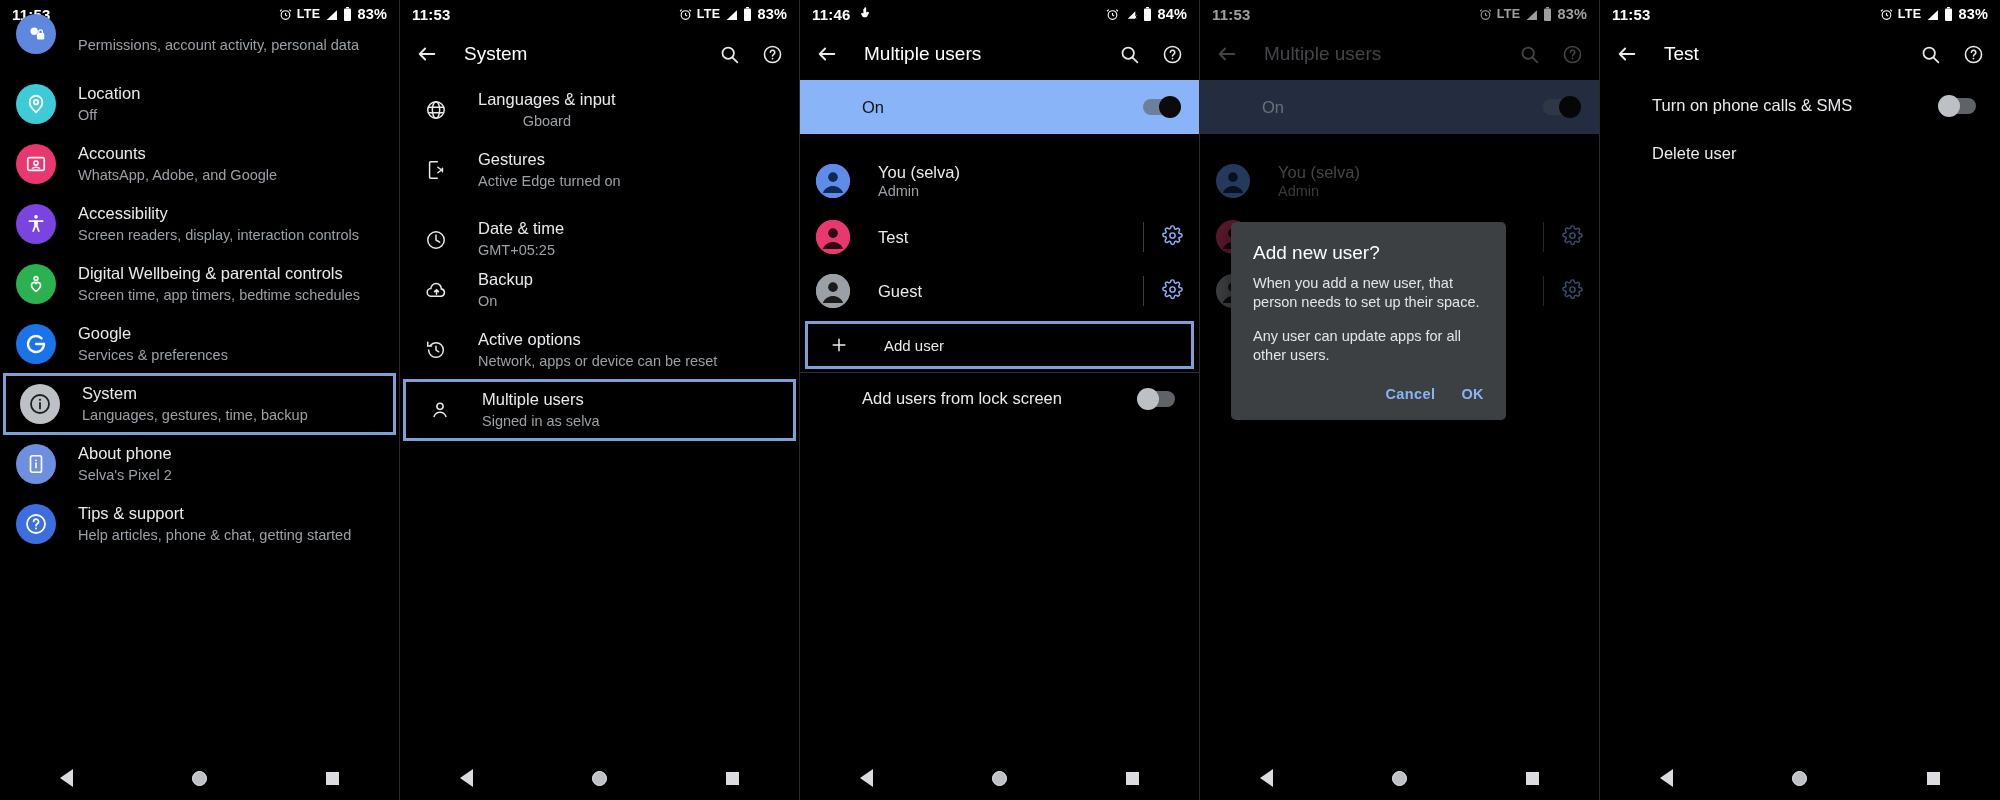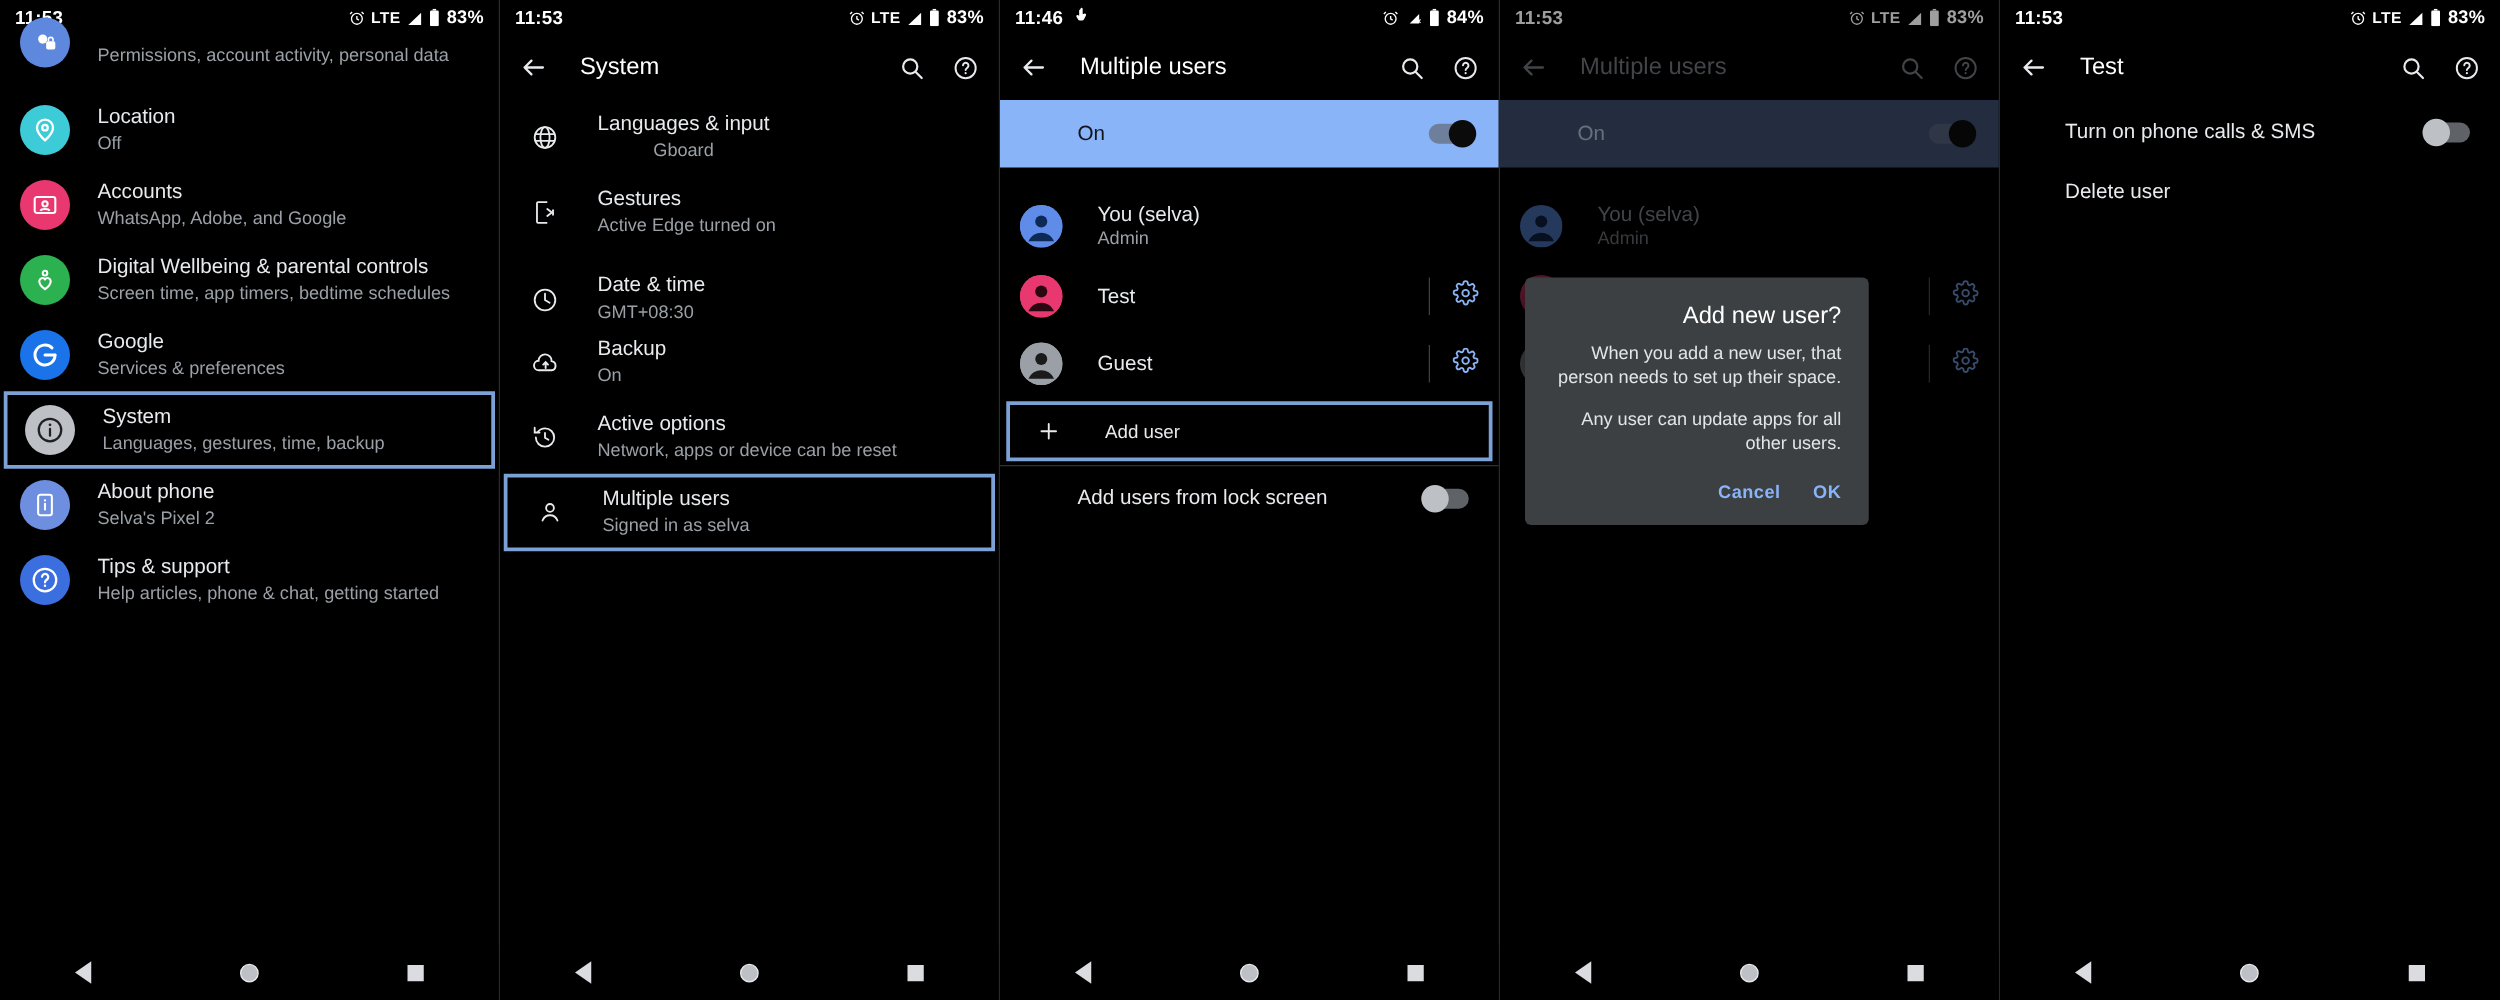--- a/index.html
+++ b/index.html
@@ -91,23 +91,23 @@
   .dim .row .t1,.dim .urow .un,.dim .appbar .title{ color:#6b6f74; }
   .dim .urow .us{ color:#5a5e63; }
   .dim .onbar{ background:#3a4a66; }
   .dim .onbar .lbl{ color:#aab4c4; }
   .dim .addrow .al{ color:#6b6f74; }
 
   .scrim{ position:absolute; inset:0; background:rgba(0,0,0,0.38); pointer-events:none; }
 
   
   .dialog{
-    position:absolute; left:20px; top:222px; width:275px;
+    position:absolute; left:31px; top:222px; width:275px;
     background:#3c4043; border-radius:5px; padding:20px 22px 8px 22px;
-    box-shadow:0 8px 26px rgba(0,0,0,.6); z-index:5;text-align:right;
+    box-shadow:0 8px 26px rgba(0,0,0,.6); z-index:5;
   }
   .dialog h2{ color:#fff; font-size:19px; font-weight:400; margin-bottom:10px; }
   .dialog p{ color:#e3e5e8; font-size:14.5px; line-height:1.34; margin-bottom:14px; }
   .dialog .btns{ display:flex; justify-content:flex-end; gap:26px; padding:6px 0 10px; }
   .dialog .btns span{ color:#8ab4f8; font-size:14.5px; font-weight:bold; letter-spacing:.4px; }
 
   
   .navbar{
     position:absolute; bottom:0; left:0; right:0; height:44px;
     display:flex; align-items:center; justify-content:space-around;
@@ -185,20 +185,32 @@
             <circle cx="12" cy="11" r="2.3"></circle>
             <path d="M8 17c1-2 7-2 8 0"></path>
           </svg>
       </div>
       <div class="txt">
         <span class="t1">Accounts</span>
         <span class="t2">WhatsApp, Adobe, and Google</span>
       </div>
     </div>
 
+    <div class="row">
+      <div class="ic" style="background:#7b43e0;">
+        <svg width="22" height="22" viewBox="0 0 24 24" fill="#fff">
+            <circle cx="12" cy="4.3" r="2"></circle>
+            <path d="M4 8h16v1.8h-6v4l2.2 6.4-1.7.6L12 14.6 9.5 20.8l-1.7-.6L10 13.8v-4H4z"></path>
+          </svg>
+      </div>
+      <div class="txt">
+        <span class="t1">Accessibility</span>
+        <span class="t2">Screen readers, display, interaction controls</span>
+      </div>
+    </div>
 
     <div class="row">
       <div class="ic" style="background:#2bb14f;">
         <svg width="22" height="22" viewBox="0 0 24 24" fill="none" stroke="#fff" stroke-width="1.8">
             <circle cx="12" cy="6" r="2"></circle>
             <path d="M12 20s-5-3.6-5-7a2.8 2.8 0 015-1.6A2.8 2.8 0 0117 13c0 3.4-5 7-5 7z"></path>
           </svg>
       </div>
       <div class="txt">
         <span class="t1">Digital Wellbeing &amp; parental controls</span>
@@ -356,21 +368,21 @@
 
     <div class="row" style="min-height:60px;align-items:flex-end;">
       <div class="ic plain">
         <svg width="22" height="22" viewBox="0 0 24 24" fill="none" stroke="#e8eaed" stroke-width="1.6">
             <circle cx="12" cy="12" r="9"></circle>
             <path d="M12 6.5V12l4 2.4" stroke-linecap="round"></path>
           </svg>
       </div>
       <div class="txt">
         <span class="t1">Date &amp; time</span>
-        <span class="t2">GMT+08:30</span>
+        <span class="t2">GMT+05:25</span>
       </div>
     </div>
 
     <div class="row" style="min-height:60px;">
       <div class="ic plain">
         <svg width="23" height="23" viewBox="0 0 24 24" fill="none" stroke="#e8eaed" stroke-width="1.6">
             <path d="M6.5 18a4 4 0 01-.4-8A5.2 5.2 0 0117 10.3 3.9 3.9 0 0117 18z"></path>
             <path d="M12 16v-4.4M10 13.2l2-2 2 2" stroke-linecap="round"></path>
           </svg>
       </div>

